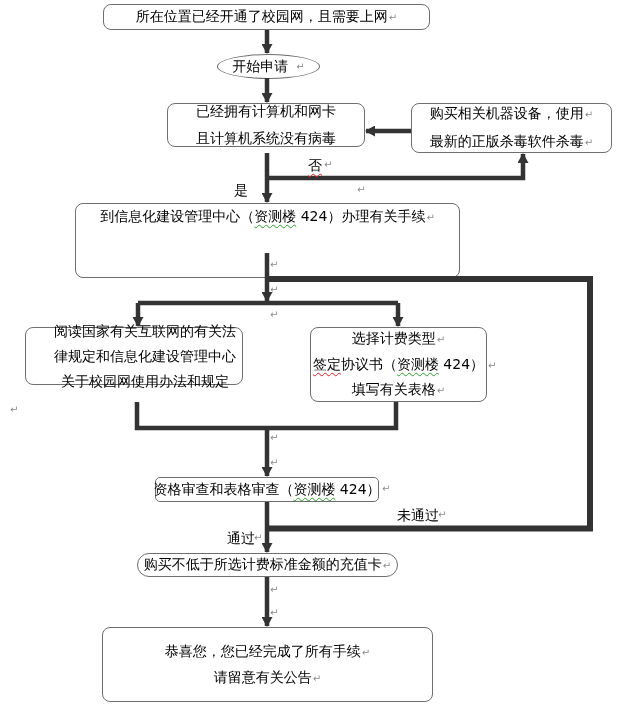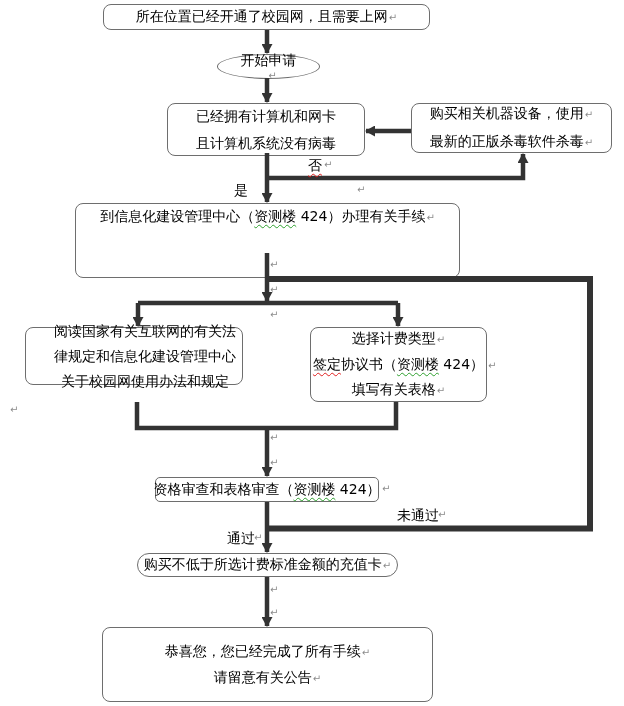--- a/index.html
+++ b/index.html
@@ -46,26 +46,26 @@
       <path d="M267,428 V476" marker-end="url(#ah)"></path>
       <path d="M267,502 V552" marker-end="url(#ah)"></path>
       <path d="M267,577 V626" marker-end="url(#ah)"></path>
     </g>
   </svg>
 
   <div class="box center" style="left:103px; top:4px; width:327px; height:26px; line-height:24px;">
     <span class="ln"><span>所在位置已经开通了校园网，且需要上网</span><span class="pm">↵</span></span>
   </div>
 
-  <div class="ellipse" style="left:217px; top:54px; width:103px; height:25px;flex-direction:column;">
+  <div class="ellipse" style="left:217px; top:54px; width:103px; height:25px;">
     <span>开始申请</span>
     <span class="pm" style="margin-left:8px;">↵</span>
   </div>
 
-  <div class="box center" style="left:167px; top:103px; width:198px; height:53px; line-height:27px;">
+  <div class="box center" style="left:167px; top:103px; width:198px; height:44px; line-height:27px;">
     <span class="ln">已经拥有计算机和网卡</span>
     <span class="ln">且计算机系统没有病毒</span>
   </div>
 
   <div class="box center" style="left:411px; top:103px; width:201px; height:50px; line-height:27px;">
     <span class="ln"><span>购买相关机器设备，使用</span><span class="pm">↵</span></span>
     <span class="ln"><span>最新的正版杀毒软件杀毒</span><span class="pm">↵</span></span>
   </div>
 
   <div class="box" style="left:75px; top:203px; width:385px; height:75px; line-height:24px; background:transparent; z-index:1;">

